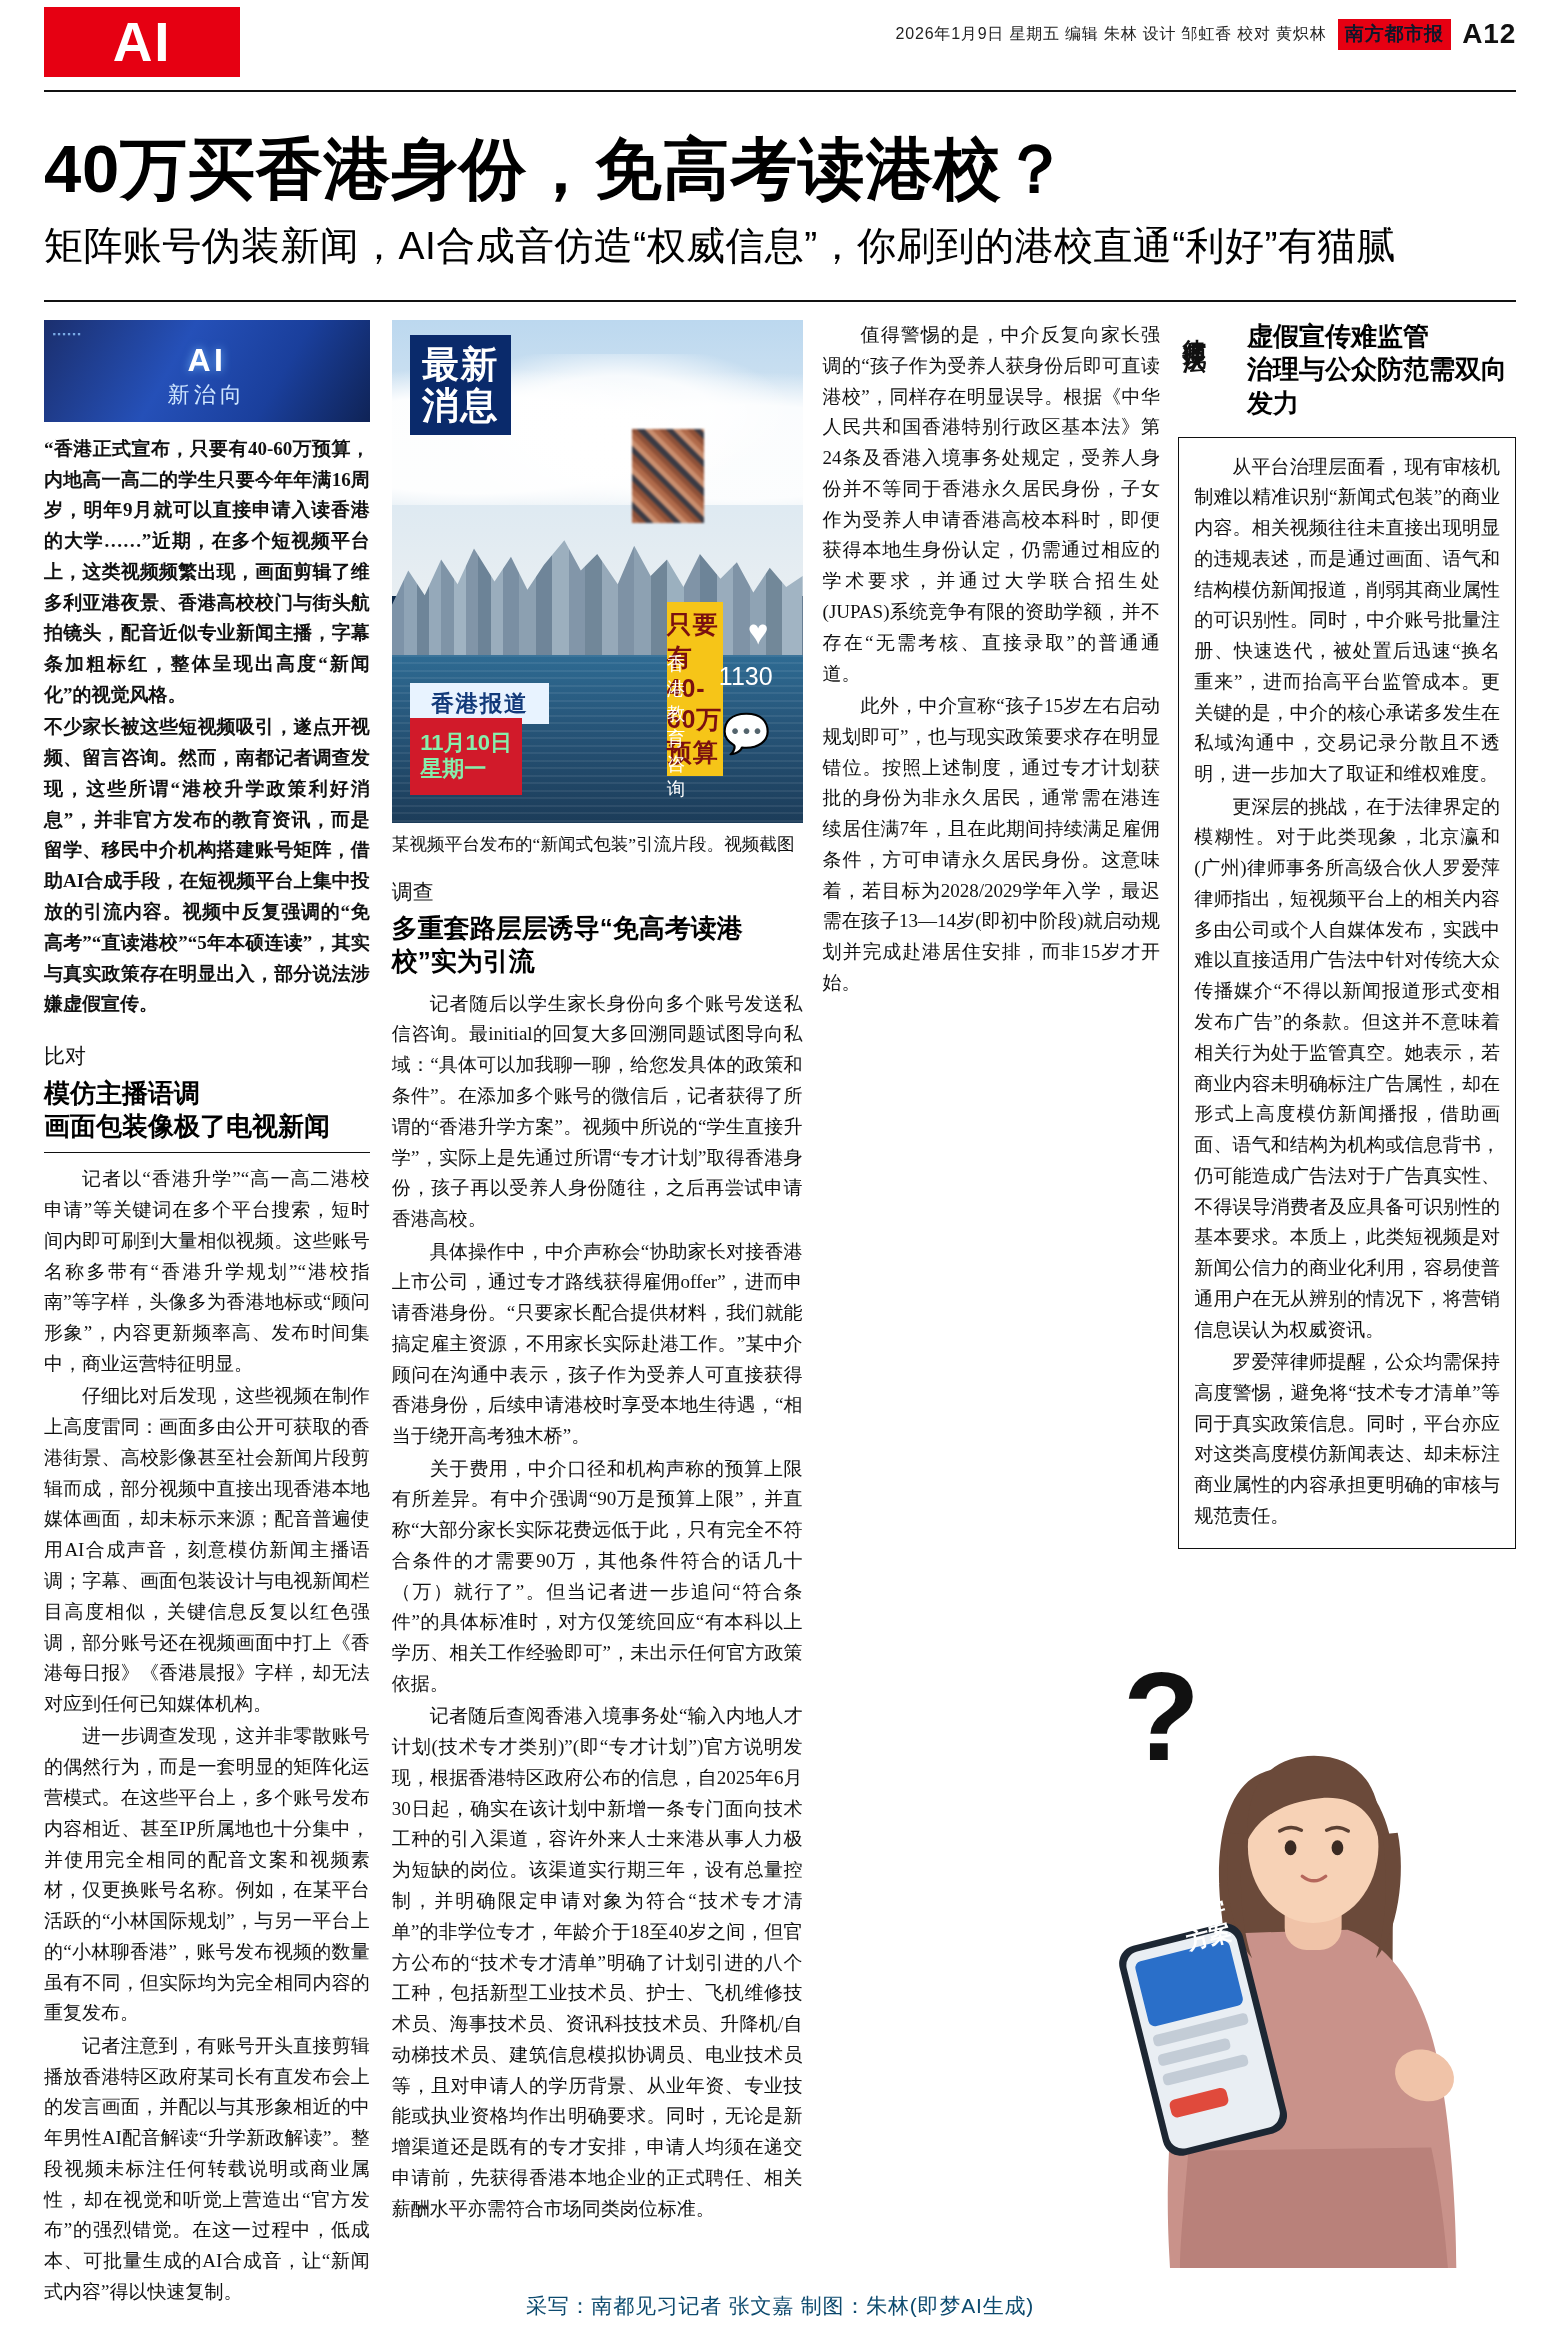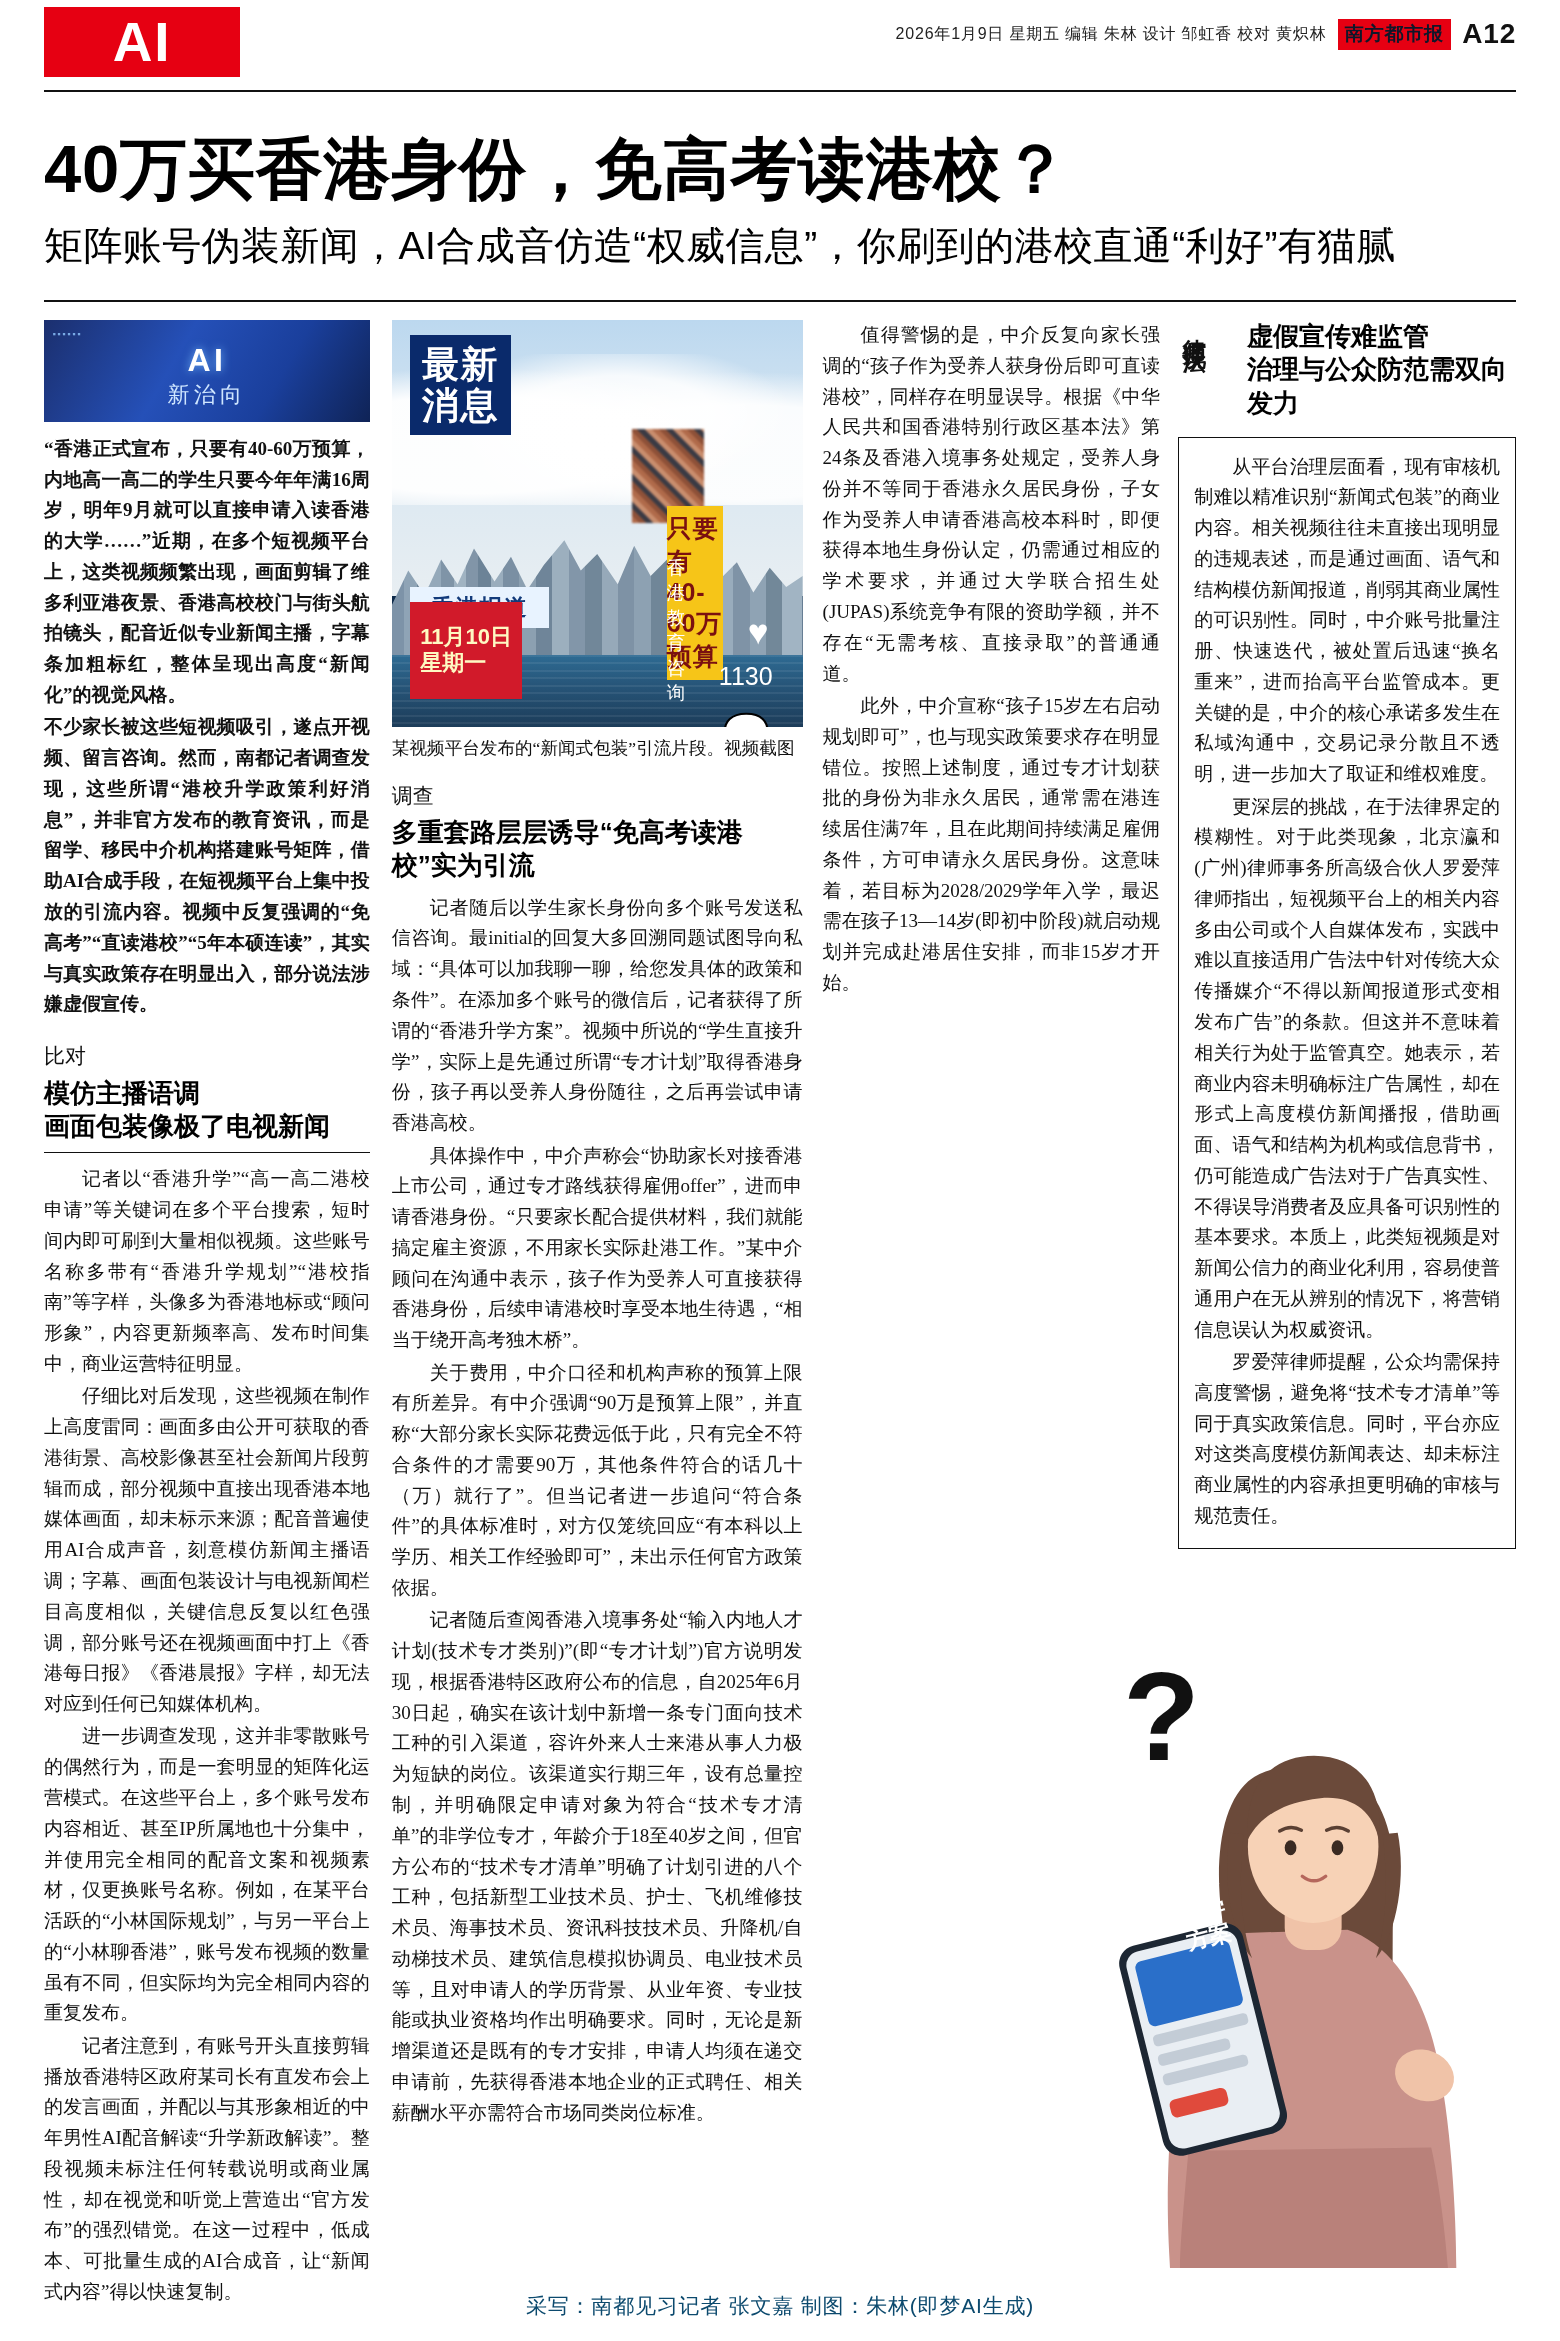--- a/index.html
+++ b/index.html
@@ -192,21 +192,21 @@
     border-bottom: 1.7px solid #111;
     padding-bottom: 8.4px;
     margin-bottom: 11.7px;
   }
 
   
   .video-wrap { margin-bottom: 8.4px; }
   .video {
     position: relative;
     width: 100%;
-    height: 407px;
+    height: 503px;
     background: #0d2a4a;
     overflow: hidden;
   }
   .sky {
     position: absolute; left:0; right:0; top:0; height: 276px;
     background: linear-gradient(#bcd8ef 0%, #d8e7f2 45%, #e8eef2 100%);
   }
   .clouds {
     position: absolute; left: 0; right: 0; top: 34px; height: 151px;
     background:
@@ -256,26 +256,26 @@
     color: #123a7a;
     font-family: "Liberation Sans", sans-serif;
     font-weight: bold;
     font-size: 22.6px;
     padding: 5px 21px;
     letter-spacing: 1.7px;
   }
   .date-tag {
     position: absolute; left: 18.4px; bottom: 28.5px;
     background: #d11a2a;
-    color: #fef9c3;
+    color: #86efac;
     font-family: "Liberation Sans", sans-serif;
     font-weight: bold;
     font-size: 22px;
     line-height: 1.2;
-    padding: 22px 10px;
+    padding: 12px 10px;
   }
   .ticker {
     position: absolute; left: 275px; right: 80px; bottom: 47px;
     background: #f6c518;
     color: #7a1010;
     font-family: "Liberation Sans", sans-serif;
     font-weight: bold;
     font-size: 25px;
     padding: 6.7px 0;
     letter-spacing: 0.8px;

